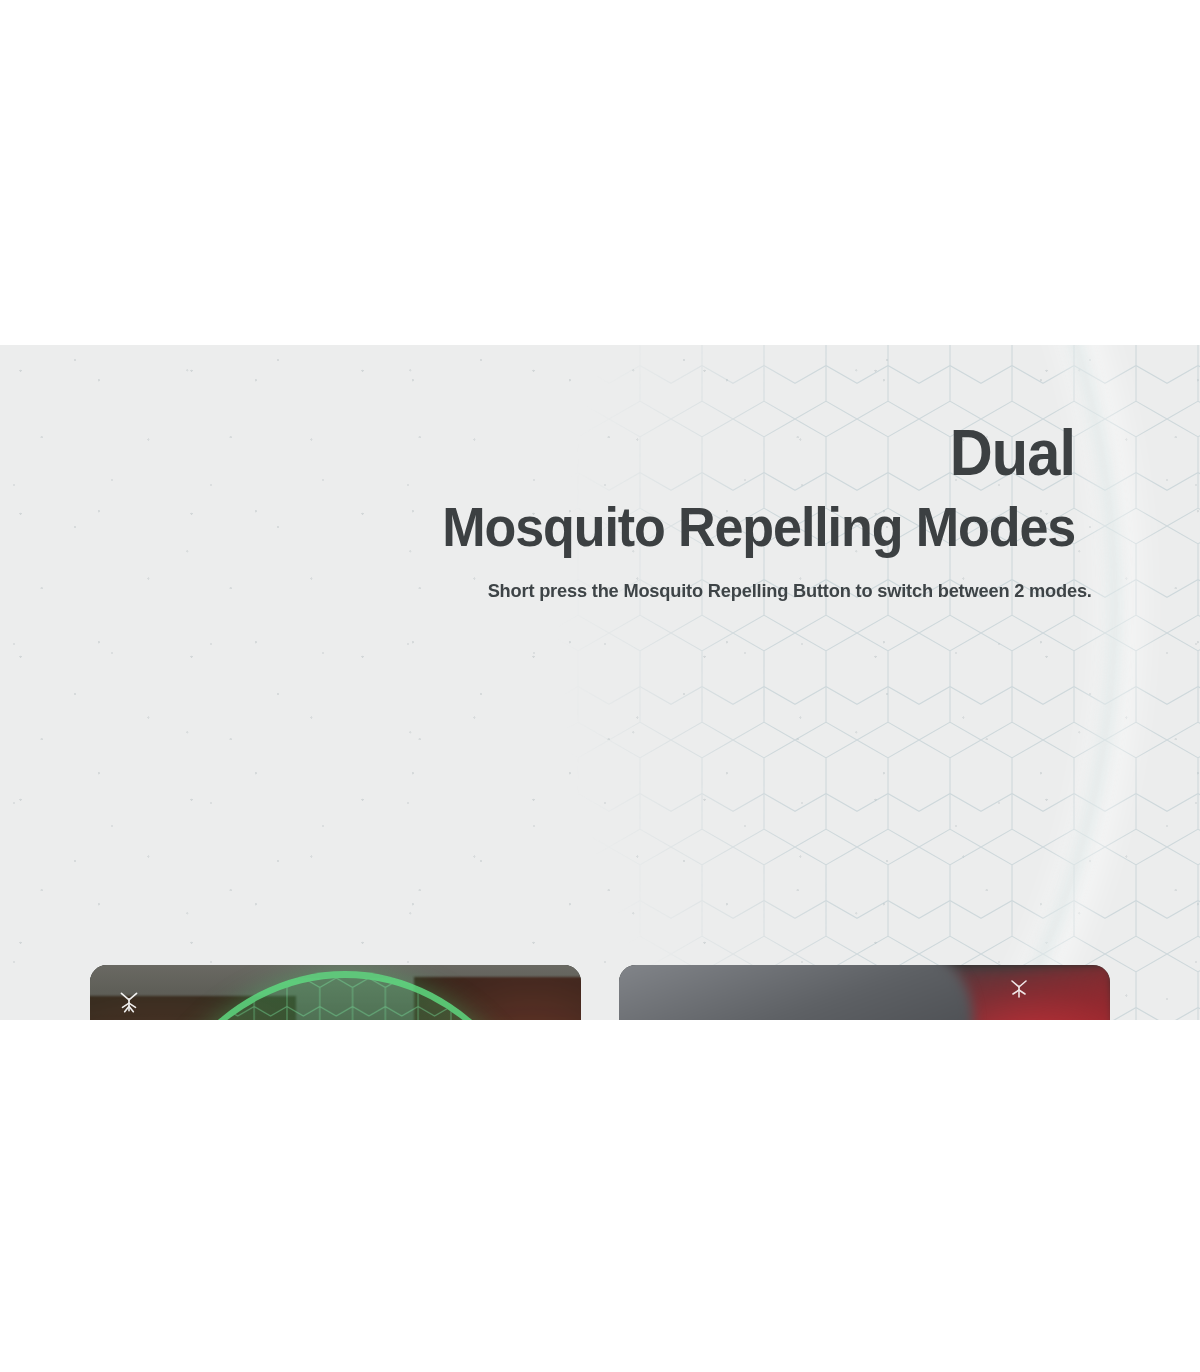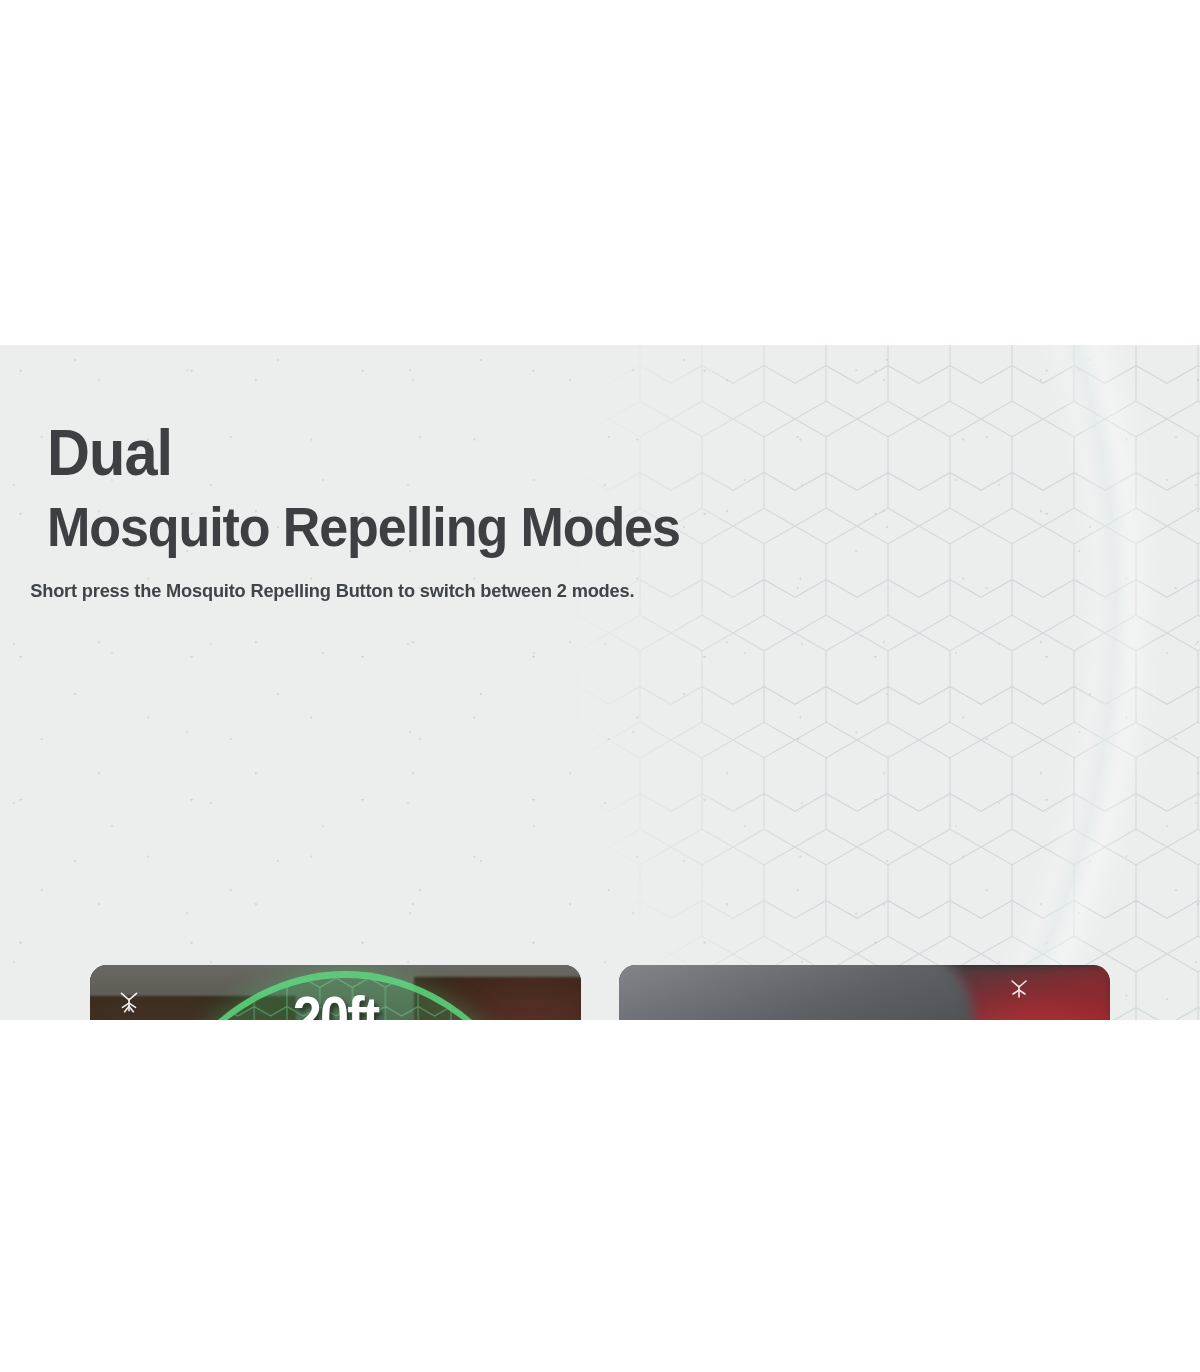--- a/index.html
+++ b/index.html
@@ -58,21 +58,21 @@
     position:absolute;
     left:-160px; top:-500px;
     width:1280px; height:1520px;
     border-radius:50%;
     border:10px solid rgba(198,214,214,.45);
     filter:blur(7px);
     pointer-events:none;
   }
 
   
-  .heading-wrap { position:absolute; left:8px; top:0; width:1112px; text-align:left; }
+  .heading-wrap { position:absolute; left:2px; top:0; width:1112px; text-align:right; }
   .h-dual {
     margin-top:76px;
     font-size:64px; line-height:1.0;
     font-weight:bold;
     letter-spacing:-1px;
     color:#3c4042;
     transform:scaleX(.93);
   }
   .h-sub {
     margin-top:12px;
@@ -230,24 +230,20 @@
           <path d="M12 9 L12 20"></path>
             <path d="M12 10 L5 4"></path>
             <path d="M12 10 L19 4"></path>
           <path d="M12 13 L6 17"></path>
             <path d="M12 13 L18 17"></path>
             <path d="M12 16 L8 21"></path>
             <path d="M12 16 L16 21"></path>
         </g>
       </svg>
 
-      <div class="stat">
-        <div class="big">20ft</div>
-        
-      </div>
 
     </div>
 
     <div class="card">
       <div class="scene-in">
         <div class="bg"></div>
         <div class="redglow"></div>
         <div class="sofa"></div>
 
       </div>

